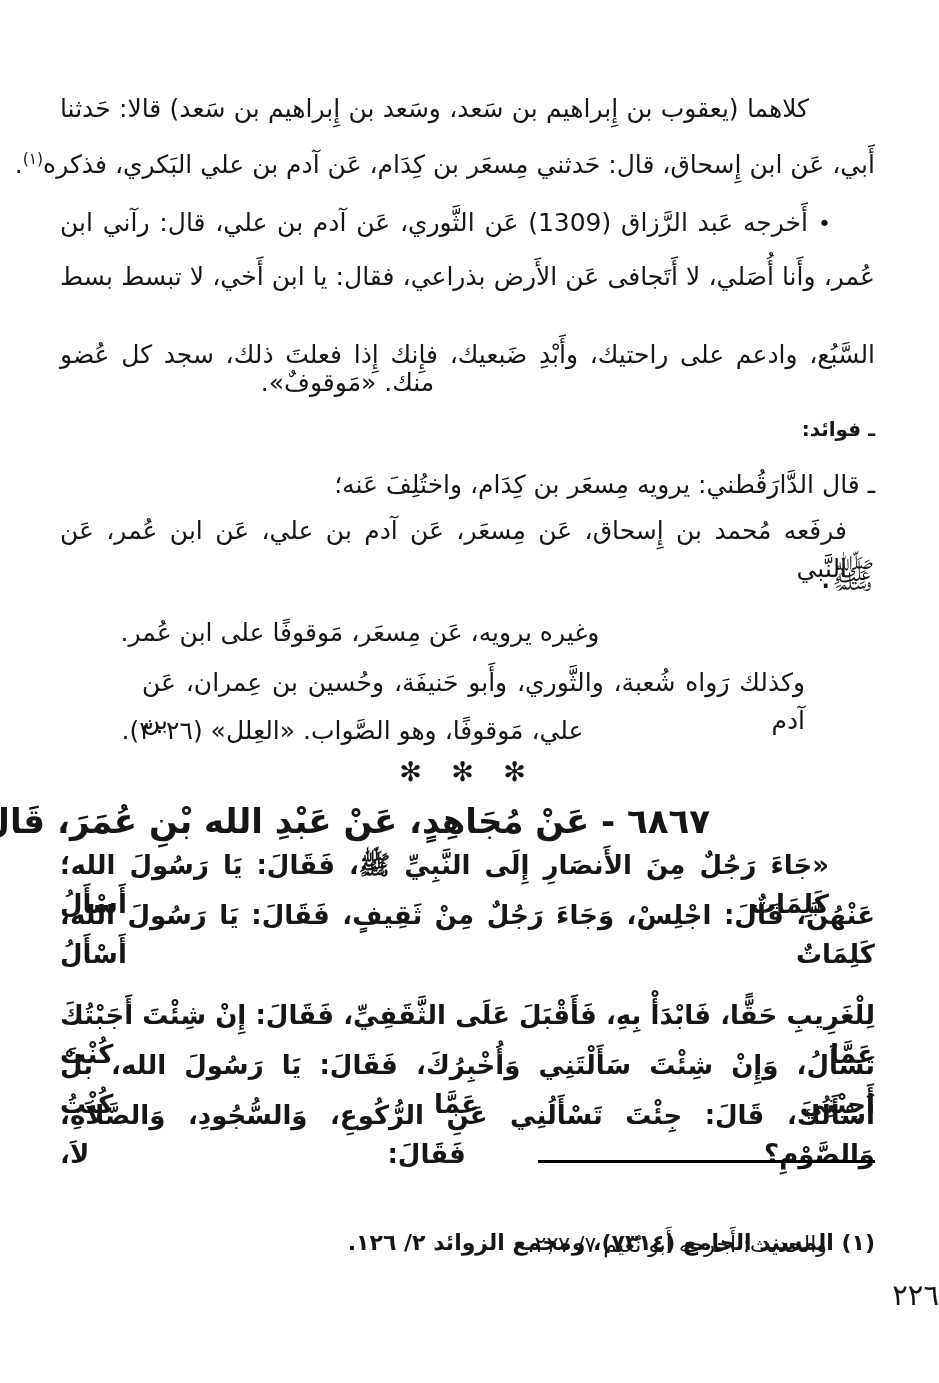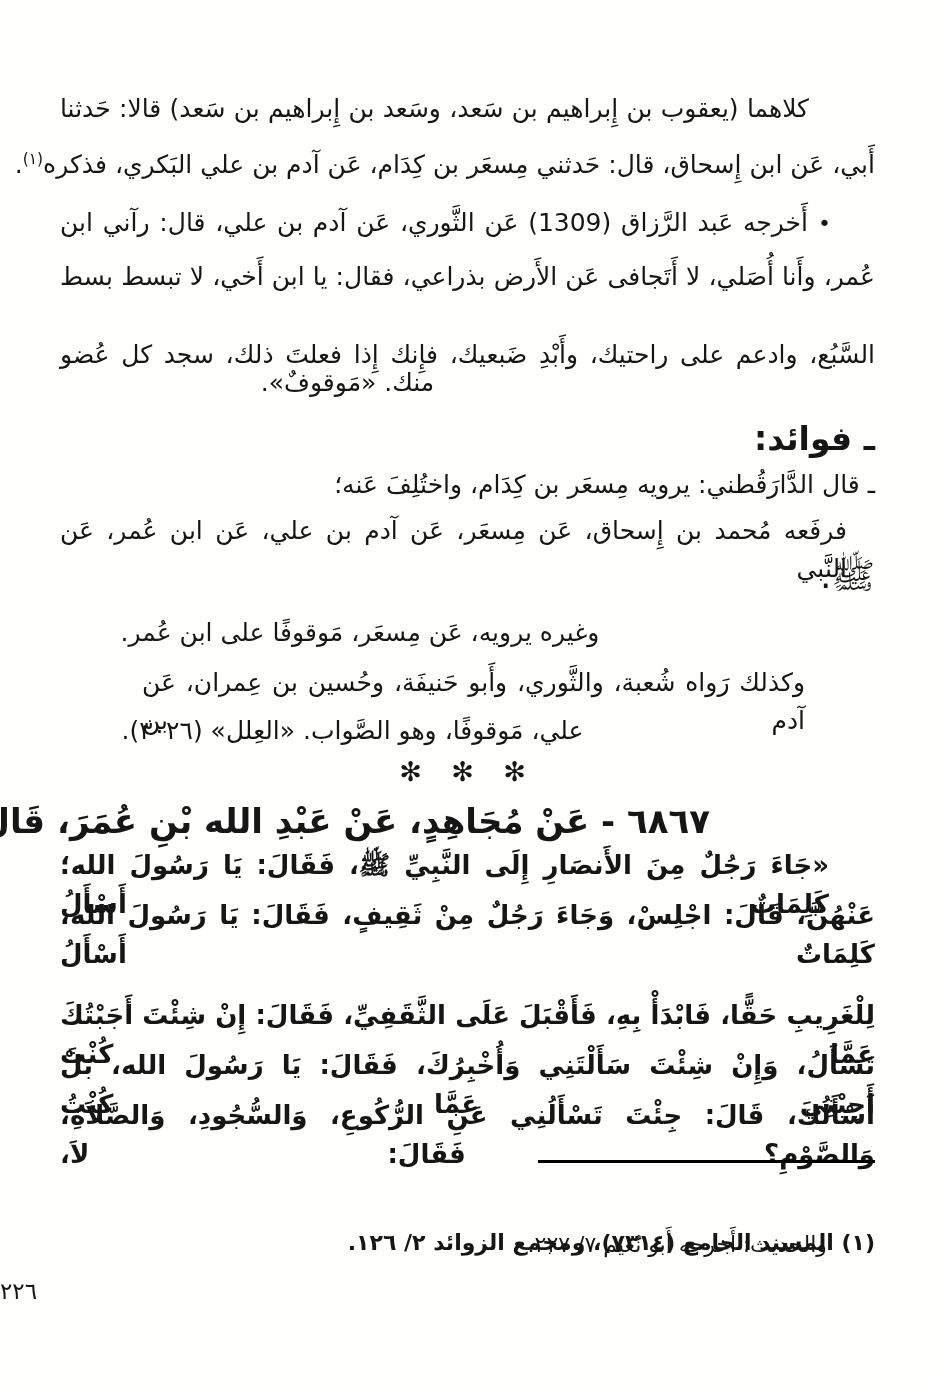--- a/index.html
+++ b/index.html
@@ -39,22 +39,22 @@
   .fnote{font-size:22px;}
   .footrule{
     position:absolute;
     top:1160px;right:64px;
     width:337px;height:3px;
     background:#000;
   }
   .pnum{
     position:absolute;
     top:1278px;left:0;right:0;
-    text-align:left;
-    font-size:23px;
+    text-align:right;
+    font-size:29px;
     letter-spacing:4px;
   }
   sup.fmark{font-size:0.62em;vertical-align:super;}
   .bullet{font-size:22px;padding-left:10px;}
 </style>
 </head>
 <body>
 
 <div class="page">
 
@@ -64,21 +64,21 @@
     <span>أَبي، عَن ابن إِسحاق، قال: حَدثني مِسعَر بن كِدَام، عَن آدم بن علي البَكري، فذكره</span><sup class="fmark">(١)</sup><span>.</span>
   </div>
 
   <div class="ln just" style="top:204px;padding-right:44px;">
     <span class="bullet">•</span><span>أَخرجه عَبد الرَّزاق (1309) عَن الثَّوري، عَن آدم بن علي، قال: رآني ابن</span>
   </div>
   <div class="ln just" style="top:258px;">عُمر، وأَنا أُصَلي، لا أَتَجافى عَن الأَرض بذراعي، فقال: يا ابن أَخي، لا تبسط بسط</div>
   <div class="ln just" style="top:312px;margin-top:24px;">السَّبُع، وادعم على راحتيك، وأَبْدِ ضَبعيك، فإِنك إِذا فعلتَ ذلك، سجد كل عُضو</div>
   <div class="ln cshift" style="top:364px;padding-left:0;padding-right:240px;">منك. «مَوقوفٌ».</div>
 
-  <div class="ln right b" style="top:414px;font-size:33px;">ـ فوائد:</div>
+  <div class="ln right b" style="top:414px;font-size:20px;">ـ فوائد:</div>
 
   <div class="ln right" style="top:466px;">ـ قال الدَّارَقُطني: يرويه مِسعَر بن كِدَام، واختُلِفَ عَنه؛</div>
 
   <div class="ln just" style="top:512px;padding-right:28px;">فرفَعه مُحمد بن إِسحاق، عَن مِسعَر، عَن آدم بن علي، عَن ابن عُمر، عَن النَّبي</div>
 
   <div class="ln right salla-line" style="top:556px;">ﷺ.</div>
 
   <div class="ln cshift" style="top:614px;padding-right:215px;">وغيره يرويه، عَن مِسعَر، مَوقوفًا على ابن عُمر.</div>
 
   <div class="ln just" style="top:664px;padding-right:70px;padding-left:82px;">وكذلك رَواه شُعبة، والثَّوري، وأَبو حَنيفَة، وحُسين بن عِمران، عَن آدم بن</div>

